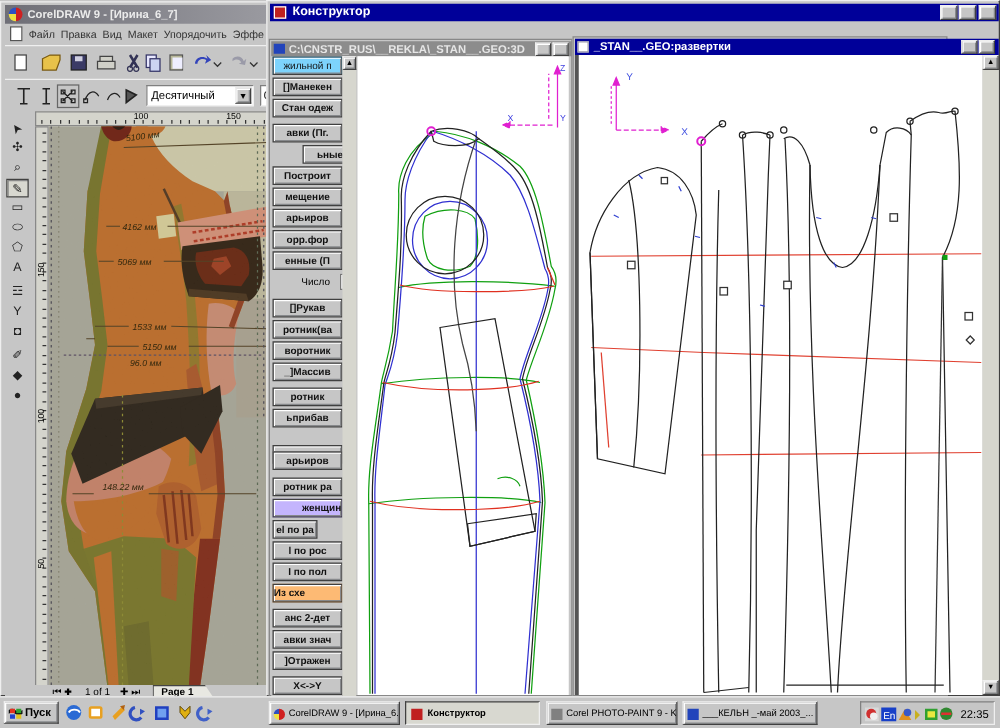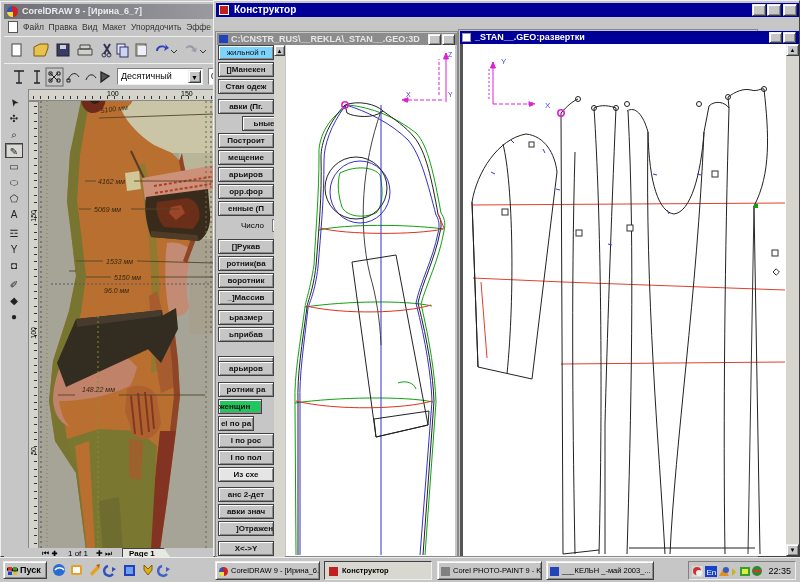--- a/index.html
+++ b/index.html
@@ -302,33 +302,33 @@
         <div style="position: absolute; left: 1px; top: 139px; width: 56px; height: 15px; background: rgb(198, 198, 198); border: 1px solid rgb(64, 64, 64); box-shadow: rgb(255, 255, 255) 1px 1px 0px inset, rgb(135, 137, 140) -1px -1px 0px inset; font-size: 8px; font-weight: bold; color: rgb(17, 17, 17); text-align: center; line-height: 14px; overflow: hidden; white-space: nowrap;">орр.фор</div>
         <div style="position: absolute; left: 1px; top: 156px; width: 56px; height: 15px; background: rgb(198, 198, 198); border: 1px solid rgb(64, 64, 64); box-shadow: rgb(255, 255, 255) 1px 1px 0px inset, rgb(135, 137, 140) -1px -1px 0px inset; font-size: 8px; font-weight: bold; color: rgb(17, 17, 17); text-align: center; line-height: 14px; overflow: hidden; white-space: nowrap;">енные (П</div>
         <div style="position: absolute; left: 0px; top: 173px; width: 57px; height: 16px; margin-left: 22px;">
           <span style="position:absolute;left:2px;top:3px;font-size:8px;">Число</span>
           <span style="position:absolute;left:33px;top:1px;width:20px;height:13px;background:#fff;border:1px solid #777;font-size:8px;padding-left:2px;">4</span>
         </div>
         <div style="position: absolute; left: 1px; top: 194px; width: 56px; height: 15px; background: rgb(198, 198, 198); border: 1px solid rgb(64, 64, 64); box-shadow: rgb(255, 255, 255) 1px 1px 0px inset, rgb(135, 137, 140) -1px -1px 0px inset; font-size: 8px; font-weight: bold; color: rgb(17, 17, 17); text-align: center; line-height: 14px; overflow: hidden; white-space: nowrap;">[]Рукав</div>
         <div style="position: absolute; left: 1px; top: 211px; width: 56px; height: 15px; background: rgb(198, 198, 198); border: 1px solid rgb(64, 64, 64); box-shadow: rgb(255, 255, 255) 1px 1px 0px inset, rgb(135, 137, 140) -1px -1px 0px inset; font-size: 8px; font-weight: bold; color: rgb(17, 17, 17); text-align: center; line-height: 14px; overflow: hidden; white-space: nowrap;">ротник(ва</div>
         <div style="position: absolute; left: 1px; top: 228px; width: 56px; height: 15px; background: rgb(198, 198, 198); border: 1px solid rgb(64, 64, 64); box-shadow: rgb(255, 255, 255) 1px 1px 0px inset, rgb(135, 137, 140) -1px -1px 0px inset; font-size: 8px; font-weight: bold; color: rgb(17, 17, 17); text-align: center; line-height: 14px; overflow: hidden; white-space: nowrap;">воротник</div>
         <div style="position: absolute; left: 1px; top: 245px; width: 56px; height: 15px; background: rgb(198, 198, 198); border: 1px solid rgb(64, 64, 64); box-shadow: rgb(255, 255, 255) 1px 1px 0px inset, rgb(135, 137, 140) -1px -1px 0px inset; font-size: 8px; font-weight: bold; color: rgb(17, 17, 17); text-align: center; line-height: 14px; overflow: hidden; white-space: nowrap;">_]Массив</div>
-        <div style="position: absolute; left: 1px; top: 265px; width: 56px; height: 15px; background: rgb(198, 198, 198); border: 1px solid rgb(64, 64, 64); box-shadow: rgb(255, 255, 255) 1px 1px 0px inset, rgb(135, 137, 140) -1px -1px 0px inset; font-size: 8px; font-weight: bold; color: rgb(17, 17, 17); text-align: center; line-height: 14px; overflow: hidden; white-space: nowrap;">ьразмер</div>
+        <div style="position: absolute; left: 1px; top: 265px; width: 56px; height: 15px; background: rgb(198, 198, 198); border: 1px solid rgb(64, 64, 64); box-shadow: rgb(255, 255, 255) 1px 1px 0px inset, rgb(135, 137, 140) -1px -1px 0px inset; font-size: 8px; font-weight: bold; color: rgb(17, 17, 17); text-align: center; line-height: 14px; overflow: hidden; white-space: nowrap;">ротник</div>
         <div style="position: absolute; left: 1px; top: 282px; width: 56px; height: 15px; background: rgb(198, 198, 198); border: 1px solid rgb(64, 64, 64); box-shadow: rgb(255, 255, 255) 1px 1px 0px inset, rgb(135, 137, 140) -1px -1px 0px inset; font-size: 8px; font-weight: bold; color: rgb(17, 17, 17); text-align: center; line-height: 14px; overflow: hidden; white-space: nowrap;">ьприбав</div>
         <div style="position: absolute; left: 1px; top: 311px; width: 56px; height: 15px; background: rgb(198, 198, 198); border: 1px solid rgb(64, 64, 64); box-shadow: rgb(255, 255, 255) 1px 1px 0px inset, rgb(135, 137, 140) -1px -1px 0px inset; font-size: 8px; font-weight: bold; color: rgb(17, 17, 17); text-align: center; line-height: 14px; overflow: hidden; white-space: nowrap;">-коррекц</div>
         <div style="position: absolute; left: 1px; top: 316px; width: 56px; height: 15px; background: rgb(198, 198, 198); border: 1px solid rgb(64, 64, 64); box-shadow: rgb(255, 255, 255) 1px 1px 0px inset, rgb(135, 137, 140) -1px -1px 0px inset; font-size: 8px; font-weight: bold; color: rgb(17, 17, 17); text-align: center; line-height: 14px; overflow: hidden; white-space: nowrap;">арьиров</div>
         <div style="position: absolute; left: 1px; top: 337px; width: 56px; height: 15px; background: rgb(198, 198, 198); border: 1px solid rgb(64, 64, 64); box-shadow: rgb(255, 255, 255) 1px 1px 0px inset, rgb(135, 137, 140) -1px -1px 0px inset; font-size: 8px; font-weight: bold; color: rgb(17, 17, 17); text-align: center; line-height: 14px; overflow: hidden; white-space: nowrap;">ротник ра</div>
-        <div style="position: absolute; left: 1px; top: 354px; width: 44px; height: 15px; background: #22c55e; border: 1px solid rgb(64, 64, 64); box-shadow: rgb(255, 255, 255) 1px 1px 0px inset, rgb(135, 137, 140) -1px -1px 0px inset; font-size: 8px; font-weight: bold; color: rgb(17, 17, 17); text-align: left; line-height: 14px; overflow: hidden; white-space: nowrap;">женщин</div>
+        <div style="position: absolute; left: 1px; top: 354px; width: 56px; height: 15px; background: #c4b5fd; border: 1px solid rgb(64, 64, 64); box-shadow: rgb(255, 255, 255) 1px 1px 0px inset, rgb(135, 137, 140) -1px -1px 0px inset; font-size: 8px; font-weight: bold; color: rgb(17, 17, 17); text-align: right; line-height: 14px; overflow: hidden; white-space: nowrap;">женщин</div>
         <div style="position: absolute; left: 1px; top: 371px; width: 36px; height: 15px; background: rgb(198, 198, 198); border: 1px solid rgb(64, 64, 64); box-shadow: rgb(255, 255, 255) 1px 1px 0px inset, rgb(135, 137, 140) -1px -1px 0px inset; font-size: 8px; font-weight: bold; color: rgb(17, 17, 17); text-align: center; line-height: 14px; overflow: hidden; white-space: nowrap;">el по ра</div>
         <div style="position: absolute; left: 1px; top: 388px; width: 56px; height: 15px; background: rgb(198, 198, 198); border: 1px solid rgb(64, 64, 64); box-shadow: rgb(255, 255, 255) 1px 1px 0px inset, rgb(135, 137, 140) -1px -1px 0px inset; font-size: 8px; font-weight: bold; color: rgb(17, 17, 17); text-align: center; line-height: 14px; overflow: hidden; white-space: nowrap;">l по рос</div>
         <div style="position: absolute; left: 1px; top: 405px; width: 56px; height: 15px; background: rgb(198, 198, 198); border: 1px solid rgb(64, 64, 64); box-shadow: rgb(255, 255, 255) 1px 1px 0px inset, rgb(135, 137, 140) -1px -1px 0px inset; font-size: 8px; font-weight: bold; color: rgb(17, 17, 17); text-align: center; line-height: 14px; overflow: hidden; white-space: nowrap;">I по пол</div>
-        <div style="position: absolute; left: 1px; top: 422px; width: 56px; height: 15px; background: #e5e5e5; border: 1px solid rgb(64, 64, 64); box-shadow: rgb(255, 255, 255) 1px 1px 0px inset, rgb(135, 137, 140) -1px -1px 0px inset; font-size: 8px; font-weight: bold; color: rgb(17, 17, 17); text-align: center; line-height: 14px; overflow: hidden; white-space: nowrap;">Из схе</div>
+        <div style="position: absolute; left: 1px; top: 422px; width: 56px; height: 15px; background: #fdba74; border: 1px solid rgb(64, 64, 64); box-shadow: rgb(255, 255, 255) 1px 1px 0px inset, rgb(135, 137, 140) -1px -1px 0px inset; font-size: 8px; font-weight: bold; color: rgb(17, 17, 17); line-height: 14px; overflow: hidden; white-space: nowrap;">Из схе</div>
         <div style="position: absolute; left: 1px; top: 442px; width: 56px; height: 15px; background: rgb(198, 198, 198); border: 1px solid rgb(64, 64, 64); box-shadow: rgb(255, 255, 255) 1px 1px 0px inset, rgb(135, 137, 140) -1px -1px 0px inset; font-size: 8px; font-weight: bold; color: rgb(17, 17, 17); text-align: center; line-height: 14px; overflow: hidden; white-space: nowrap;">анс 2-дет</div>
         <div style="position: absolute; left: 1px; top: 459px; width: 56px; height: 15px; background: rgb(198, 198, 198); border: 1px solid rgb(64, 64, 64); box-shadow: rgb(255, 255, 255) 1px 1px 0px inset, rgb(135, 137, 140) -1px -1px 0px inset; font-size: 8px; font-weight: bold; color: rgb(17, 17, 17); text-align: center; line-height: 14px; overflow: hidden; white-space: nowrap;">авки знач</div>
-        <div style="position: absolute; left: 1px; top: 476px; width: 56px; height: 15px; background: rgb(198, 198, 198); border: 1px solid rgb(64, 64, 64); box-shadow: rgb(255, 255, 255) 1px 1px 0px inset, rgb(135, 137, 140) -1px -1px 0px inset; font-size: 8px; font-weight: bold; color: rgb(17, 17, 17); text-align: right; line-height: 14px; overflow: hidden; white-space: nowrap;">]Отражен</div>
+        <div style="position: absolute; left: 1px; top: 476px; width: 56px; height: 15px; background: rgb(198, 198, 198); border: 1px solid rgb(64, 64, 64); box-shadow: rgb(255, 255, 255) 1px 1px 0px inset, rgb(135, 137, 140) -1px -1px 0px inset; font-size: 8px; font-weight: bold; color: rgb(17, 17, 17); text-align: center; line-height: 14px; overflow: hidden; white-space: nowrap;">]Отражен</div>
         <div style="position: absolute; left: 1px; top: 496px; width: 56px; height: 15px; background: rgb(198, 198, 198); border: 1px solid rgb(64, 64, 64); box-shadow: rgb(255, 255, 255) 1px 1px 0px inset, rgb(135, 137, 140) -1px -1px 0px inset; font-size: 8px; font-weight: bold; color: rgb(17, 17, 17); text-align: center; line-height: 14px; overflow: hidden; white-space: nowrap;">X&lt;-&gt;Y</div>
       </div>
 
     <div class="abs" style="left:58px;top:13px;width:11px;height:513px;background:#d6d6ce;">
       <div class="btn abs" style="left:0;top:0;width:11px;height:11px;font-size:6px;text-align:center;line-height:10px;">▲</div>
     </div>
 
     <div class="abs" style="left:70px;top:13px;width:169px;height:511px;background:#fff;overflow:hidden;">
       <svg width="169" height="511" id="svg3d" viewBox="0 0 169 511">
       <g fill="none" stroke-width="1">

